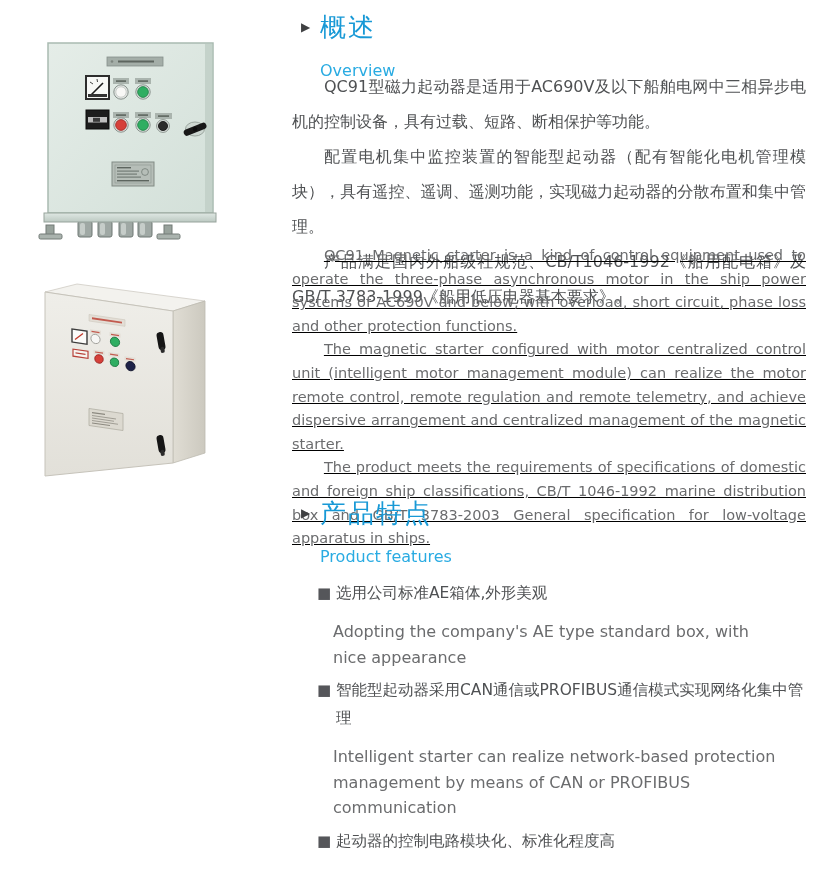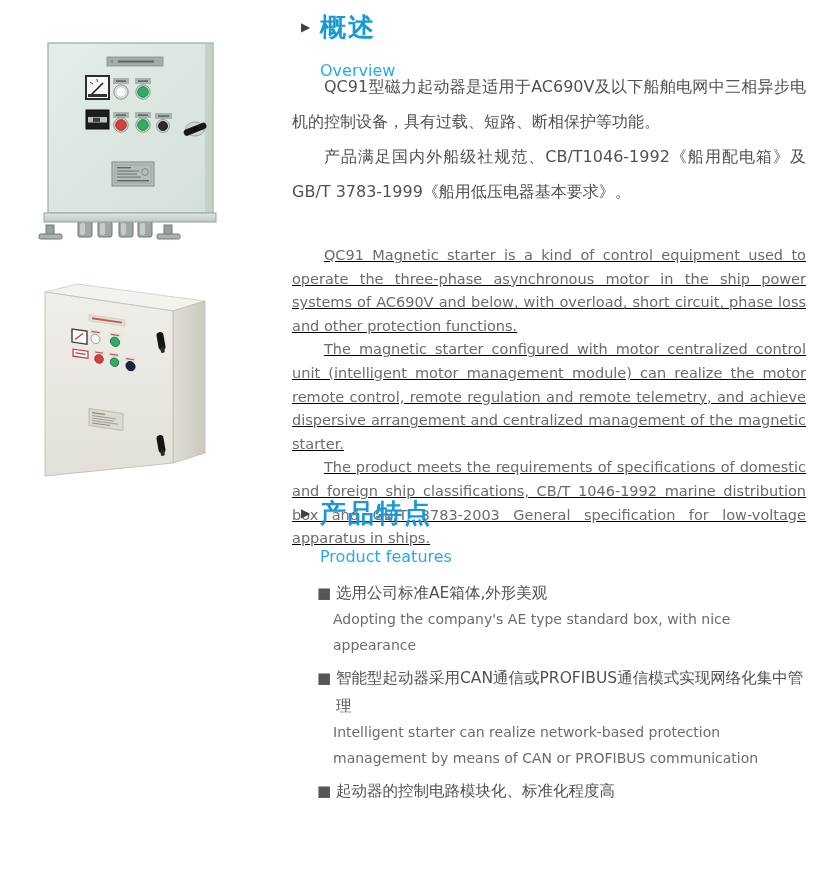--- a/index.html
+++ b/index.html
@@ -20,21 +20,21 @@
 
   
   .col-right { position: absolute; left: 292px; top: 12px; width: 514px; }
 
   .section-header { position: relative; padding-left: 28px; }
   .arrow-icon {
     position: absolute; left: 9px; top: 7px;
     font-size: 12px; color: #3f4042; line-height: 16px;
   }
   .title-zh {
-    font-size: 26px; font-weight: bold; color: #1899d6;
+    font-size: 26px; font-weight: normal; color: #1899d6;
     line-height: 30px; letter-spacing: 2px;
   }
   .title-en { font-size: 16px; color: #29abe2; line-height: 21px; margin-top: 18px; }
 
   .zh-paras { position: absolute; top: 57px; left: 0; width: 514px; }
   .zh-paras p {
     margin: 0; font-size: 16px; line-height: 35px; color: #4f5153;
     text-align: justify; text-indent: 2em;
   }
 
@@ -49,22 +49,22 @@
   .feature-item { margin-top: 6px; }
   .feature-zh {
     position: relative; padding-left: 44px;
     font-size: 15.5px; color: #4f5153; line-height: 28px;
   }
   .bullet-icon {
     position: absolute; left: 25px; top: 0;
     font-size: 15px; color: #55565a; line-height: 28px;
   }
   .feature-en {
-    margin-left: 41px; margin-top: 0;
-    font-size: 14px; color: #6b6c6e; line-height: 25.5px;
+    margin-left: 41px; margin-top: 12px;
+    font-size: 16px; color: #6b6c6e; line-height: 25.5px;
     width: 446px;
   }
 </style>
 </head>
 <body>
 
 <div class="page">
 
   <svg class="photo photo-front" width="185" height="210" viewBox="0 0 185 210">
     <defs>
@@ -271,20 +271,21 @@
   <div class="col-right">
 
     <div class="section-header">
       <span class="arrow-icon">▶</span>
       <div class="title-zh">概述</div>
       <div class="title-en">Overview</div>
     </div>
 
     <div class="zh-paras">
       <p>QC91型磁力起动器是适用于AC690V及以下船舶电网中三相异步电机的控制设备，具有过载、短路、断相保护等功能。</p>
+      <p>配置电机集中监控装置的智能型起动器（配有智能化电机管理模块），具有遥控、遥调、遥测功能，实现磁力起动器的分散布置和集中管理。</p>
       <p>产品满足国内外船级社规范、CB/T1046-1992《船用配电箱》及GB/T 3783-1999《船用低压电器基本要求》。</p>
     </div>
 
     <div class="en-paras">
       <p>QC91 Magnetic starter is a kind of control equipment used to operate the three-phase asynchronous motor in the ship power systems of AC690V and below, with overload, short circuit, phase loss and other protection functions.</p>
       <p>The magnetic starter configured with motor centralized control unit (intelligent motor management module) can realize the motor remote control, remote regulation and remote telemetry, and achieve dispersive arrangement and centralized management of the magnetic starter.</p>
       <p>The product meets the requirements of specifications of domestic and foreign ship classifications, CB/T 1046-1992 marine distribution box and GB/T 3783-2003 General specification for low-voltage apparatus in ships.</p>
     </div>
 
     <div class="features-section">

